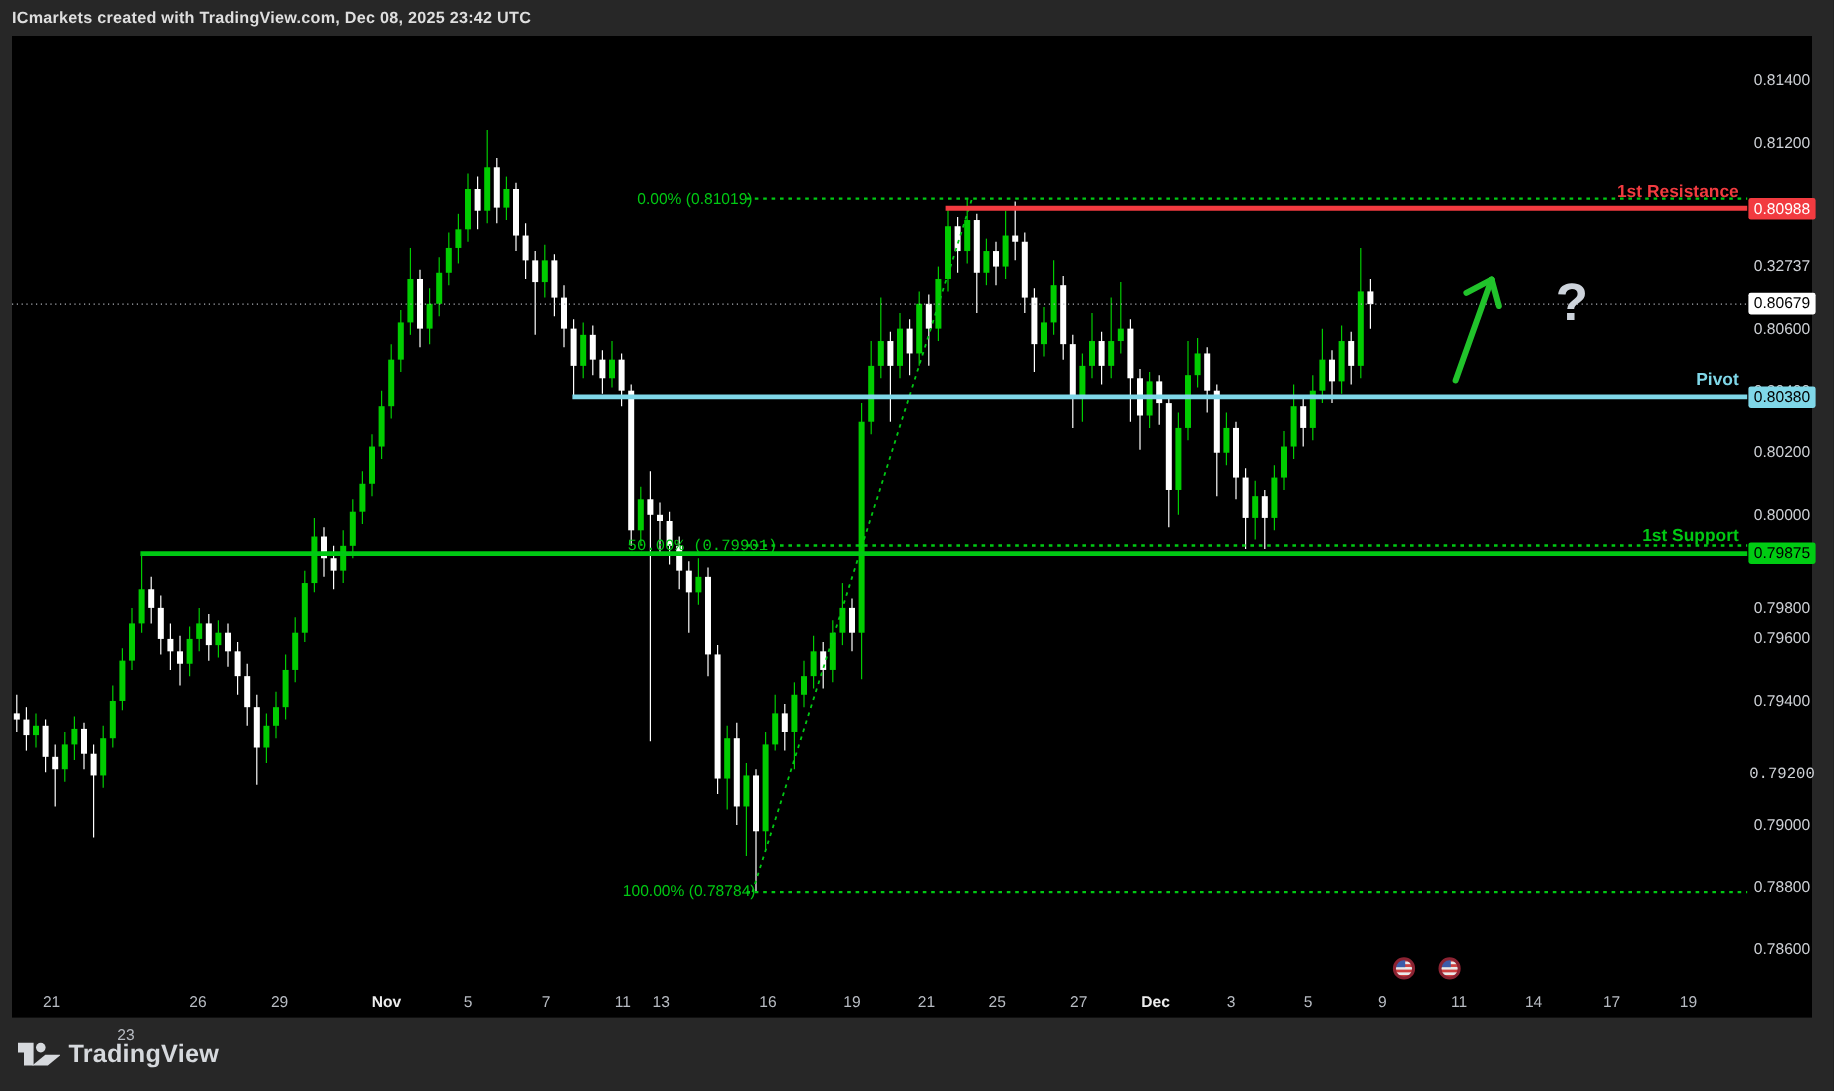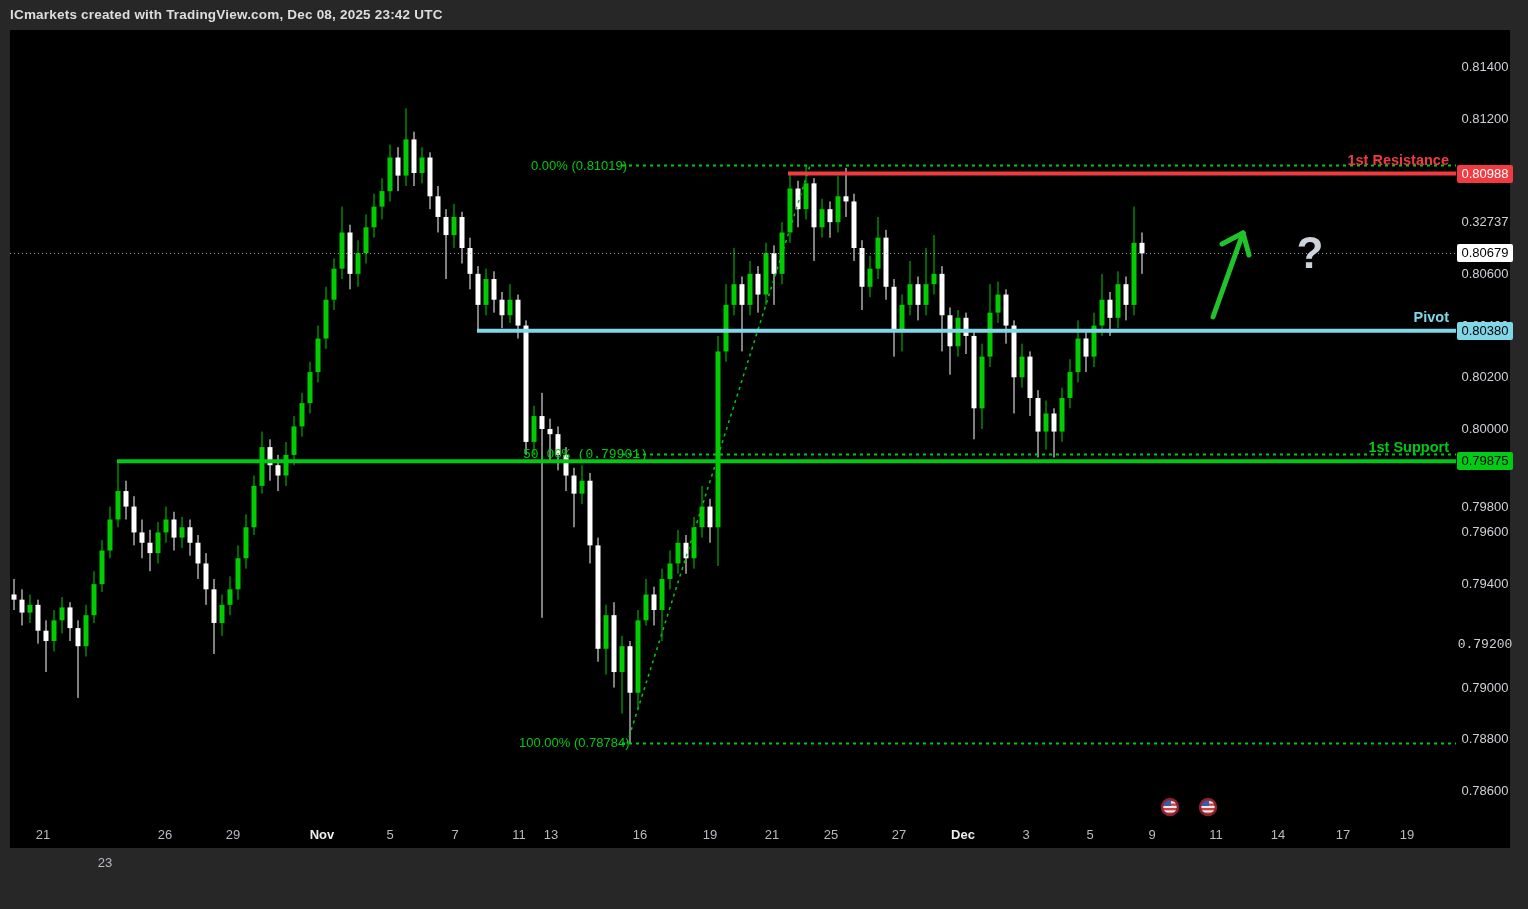--- a/index.html
+++ b/index.html
@@ -401,13 +401,21 @@
       <div class="xlabel" style="left: 1067px;">5</div>
       <div class="xlabel" style="left: 1129px;">9</div>
       <div class="xlabel" style="left: 1193px;">11</div>
       <div class="xlabel" style="left: 1255px;">14</div>
       <div class="xlabel" style="left: 1320px;">17</div>
       <div class="xlabel" style="left: 1384px;">19</div>
     </div>
 
   <div class="qmark">?</div>
 
+  <div class="footer">
+    <svg width="36" height="26" viewBox="0 0 36 26">
+      <path d="M1 3 h13 v19 h-8 v-11 H1 z" fill="#d6d9dd"></path>
+      <circle cx="20" cy="7" r="4" fill="#d6d9dd"></circle>
+      <path d="M22 13 h13 l-8 9 h-13 z" fill="#d6d9dd" transform="skewX(-18) translate(6,0)"></path>
+    </svg>
+    <span class="logo-text">TradingView</span>
+  </div>
 </div>
 
 </body></html>

